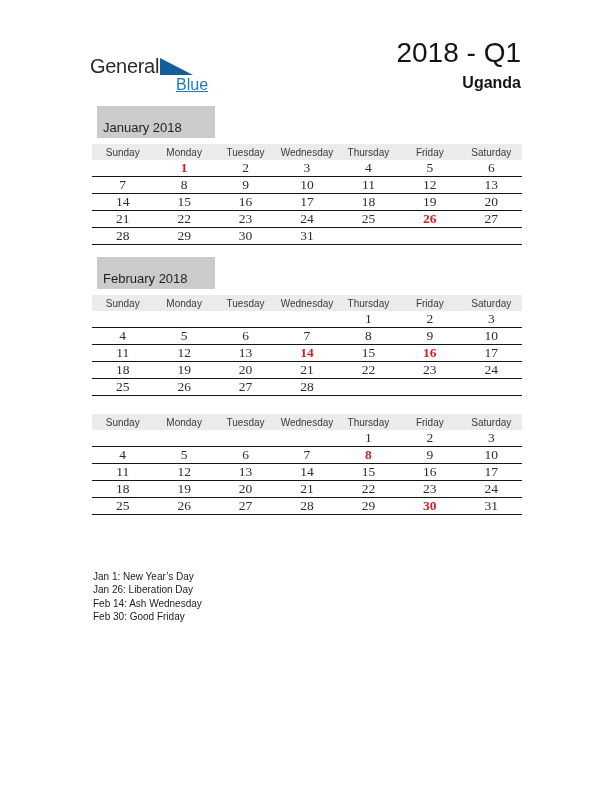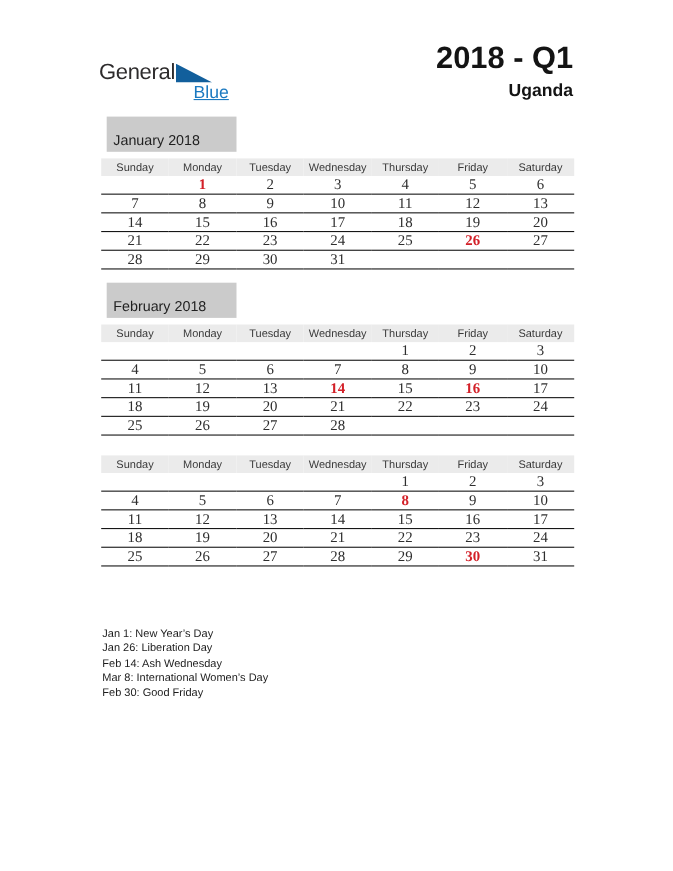--- a/index.html
+++ b/index.html
@@ -19,21 +19,21 @@
   }
   
   .brand{position:absolute;left:90px;top:56px;}
   .brand-top{display:flex;align-items:flex-end;}
   .brand-general{font-size:20px;letter-spacing:-0.3px;color:#2d2b2c;line-height:20px;}
   .brand-flag{margin-left:1px;margin-bottom:1px;display:block;}
   .brand-flag polygon{fill:var(--logo-triangle);}
   .brand-blue{font-size:16px;color:var(--logo-blue);line-height:18px;margin-left:86px;margin-top:0px;text-decoration:underline;}
   
   .titleblock{position:absolute;right:91px;top:36px;text-align:right;}
-  .page-title{font-size:28px;font-weight:700;color:#141414;line-height:34px;margin:0;}
+  .page-title{font-size:28px;font-weight:400;color:#141414;line-height:34px;margin:0;}
   .page-subtitle{font-size:16px;font-weight:700;color:#141414;line-height:20px;margin-top:3px;}
   
   .month{position:absolute;left:92px;width:430px;}
   .month-jan{top:106px;}
   .month-feb{top:257px;}
   .month-mar{top:408px;}
   .month-title{
     display:block;background:var(--title-bg);color:#1f1f1f;
     width:112px;margin-left:5px;padding:14px 0 3px 6px;
     font-size:13px;line-height:15px;
@@ -263,15 +263,14 @@
           <td>31</td>
         </tr>
       </tbody>
   </table>
 </div>
 
 <div class="holidays">
     <div>Jan 1: New Year’s Day</div>
     <div>Jan 26: Liberation Day</div>
     <div>Feb 14: Ash Wednesday</div>
-    <div>Mar 8: International Women’s Day</div>
     <div>Feb 30: Good Friday</div>
   </div>
 
 </body></html>

